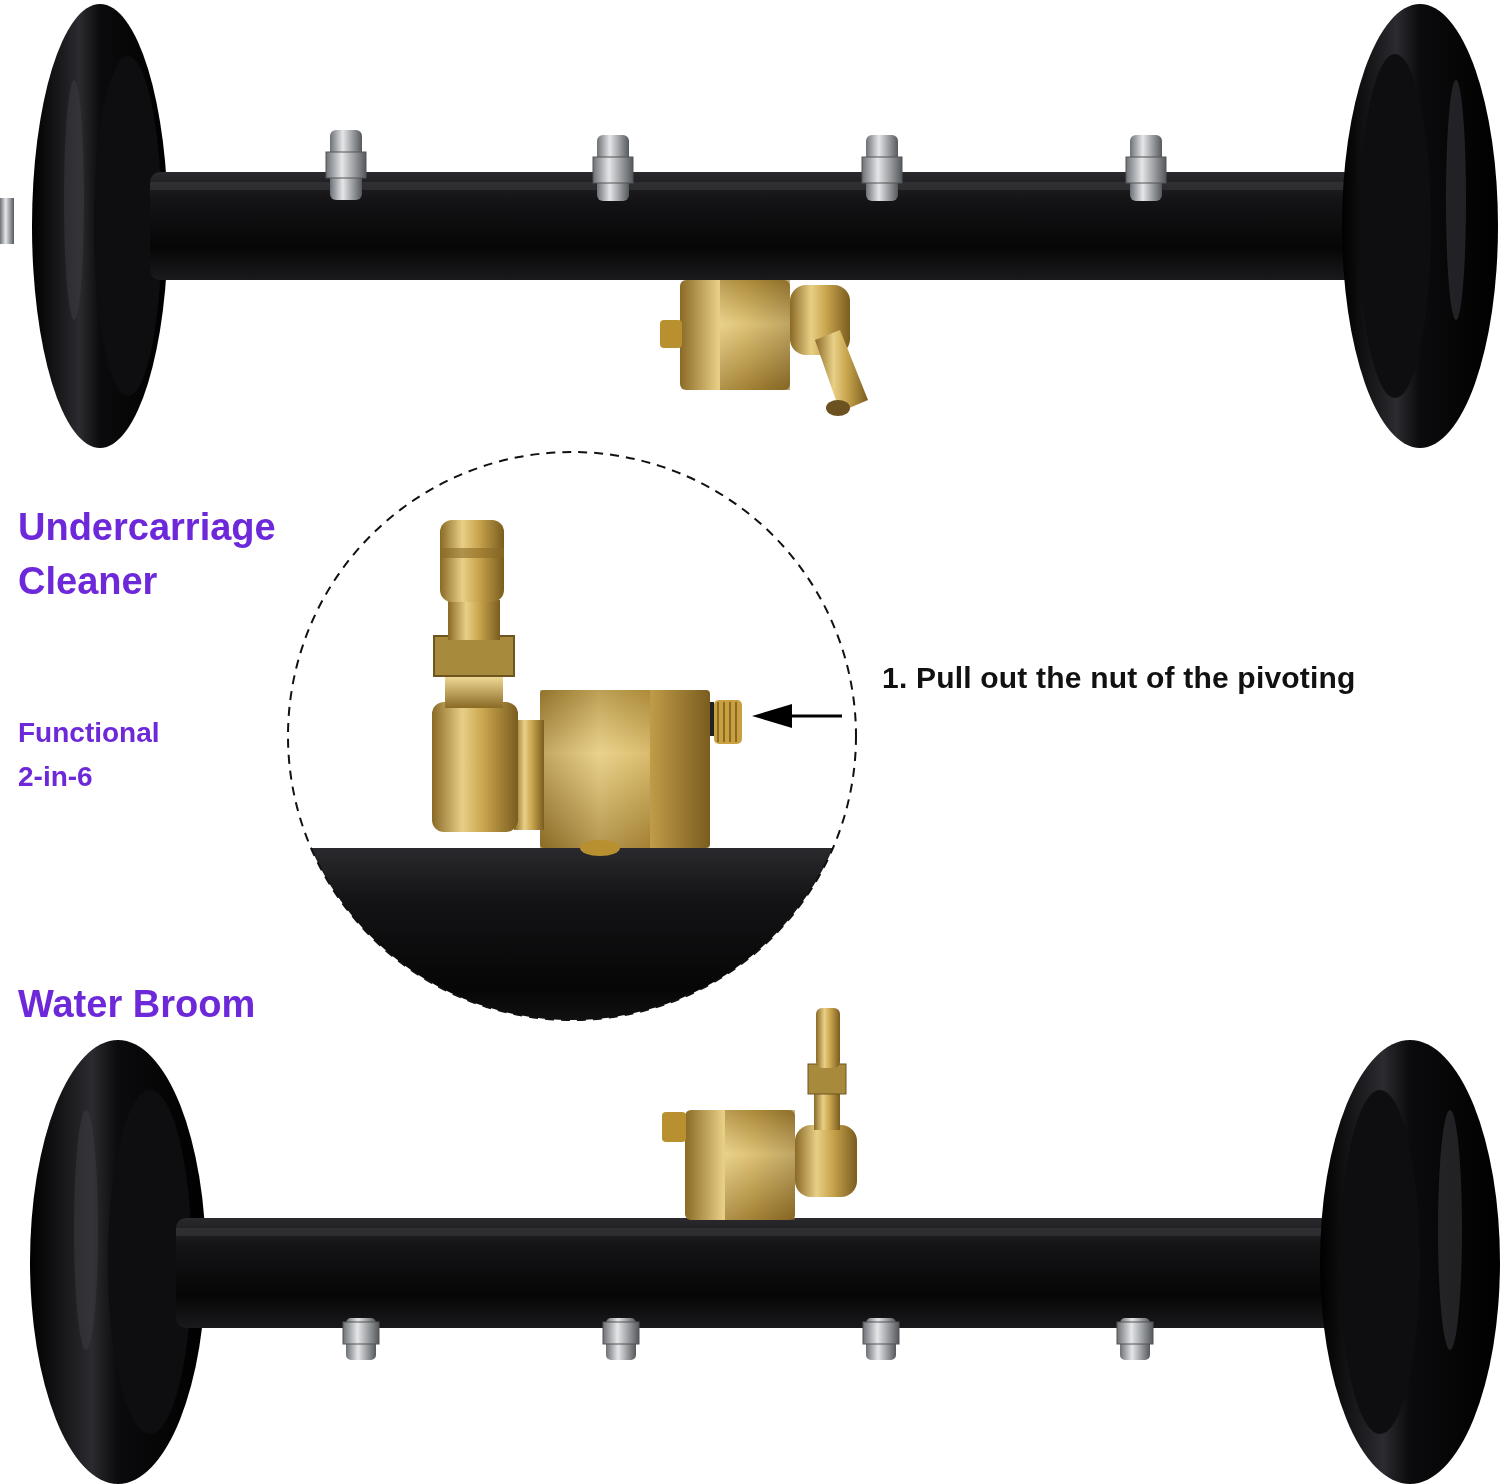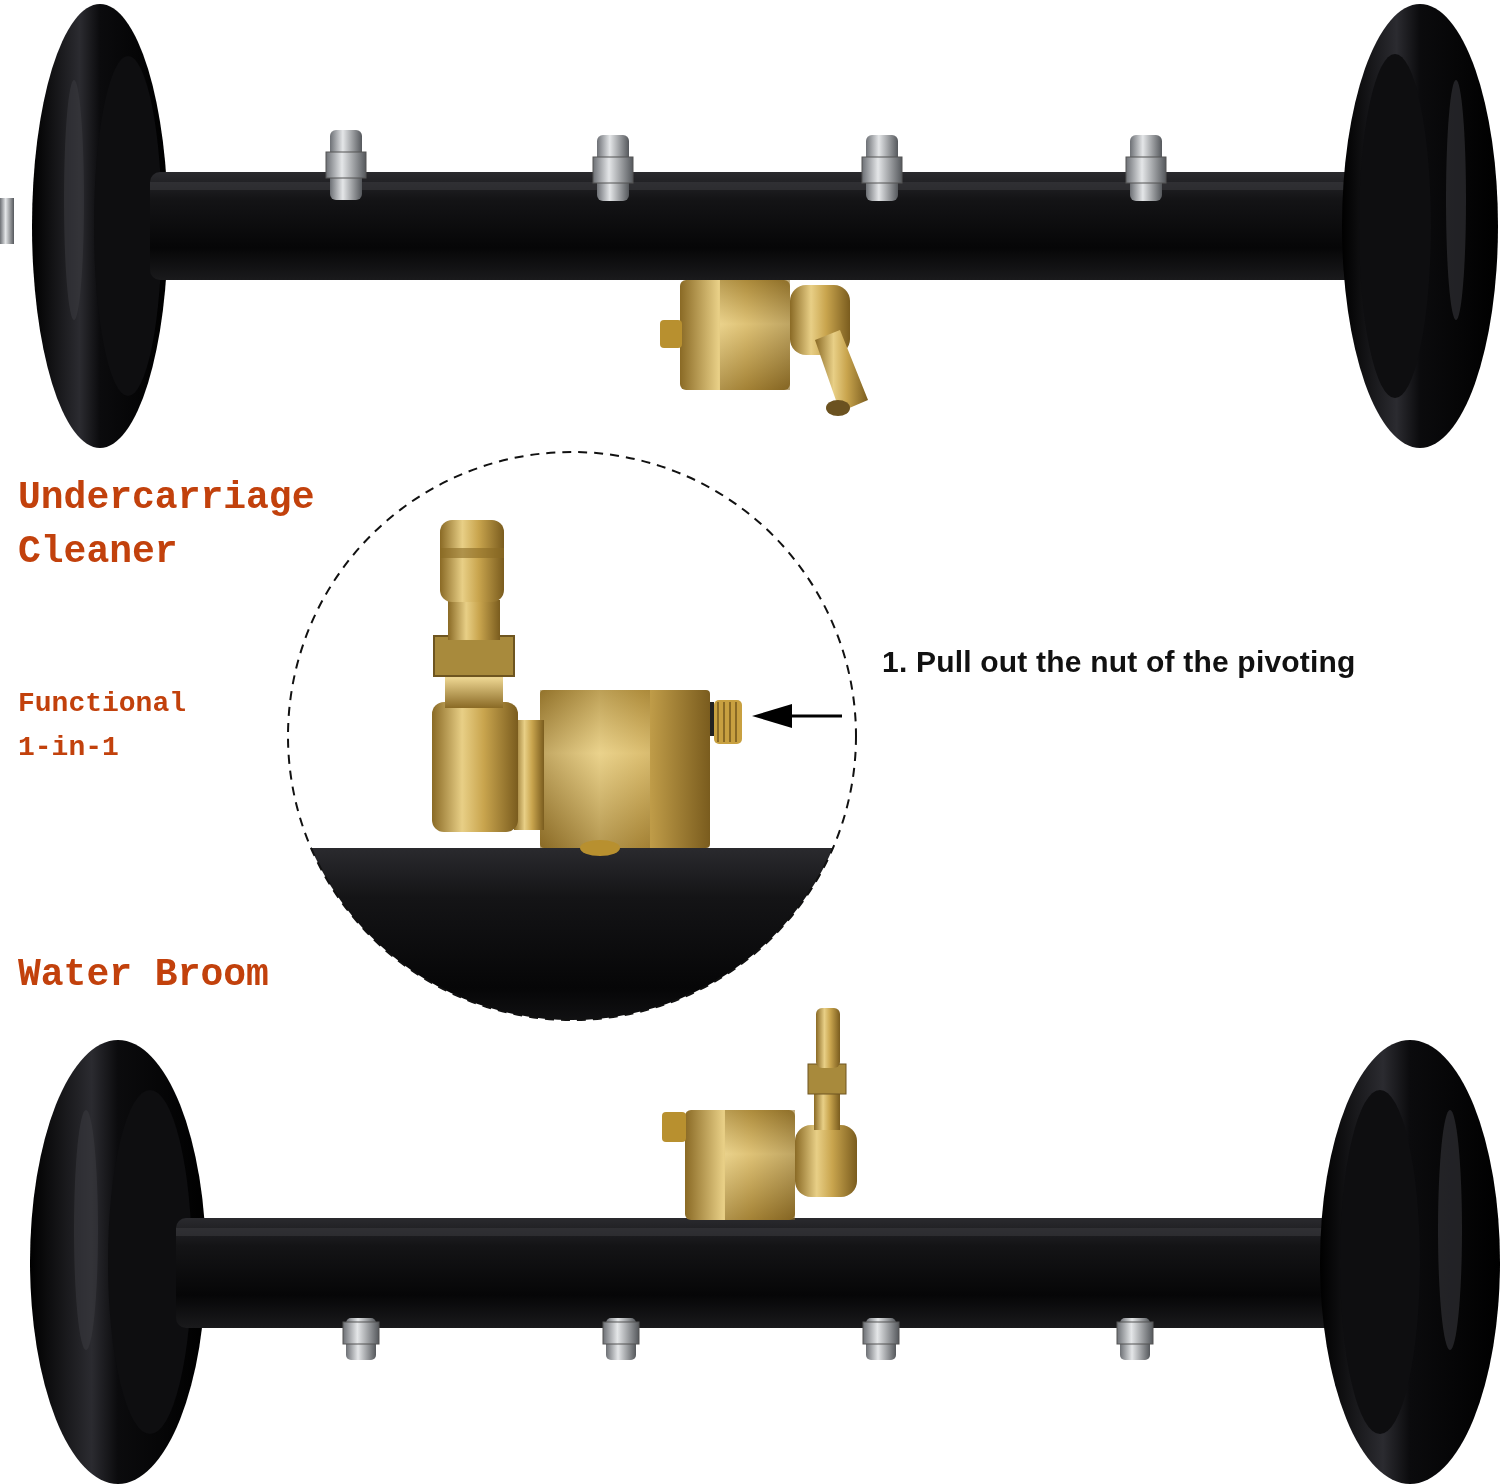--- a/index.html
+++ b/index.html
@@ -1,18 +1,18 @@
 <!DOCTYPE html>
 <html><head>
   <meta charset="utf-8">
   <style>
     html, body { margin: 0; padding: 0; background: #ffffff; }
     body { width: 1500px; height: 1484px; position: relative; overflow: hidden; font-family: "Liberation Sans", sans-serif; }
-    .label { position: absolute; font-family: Liberation Mono, monospace; font-weight: bold; color: #c2410c; line-height: 1.0; }
-    .steps { position: absolute; left: 882px; top: 634px; width: 618px; font-family: "Liberation Sans", sans-serif; font-weight: bold; font-size: 30px; line-height: 55px; color: #111111; letter-spacing: 0.2px; }
+    .label { position: absolute; font-family: Liberation Sans, sans-serif; font-weight: bold; color: #6d28d9; line-height: 1.0; margin-top: 29px; }
+    .steps { position: absolute; left: 882px; top: 650px; width: 618px; font-family: "Liberation Sans", sans-serif; font-weight: bold; font-size: 30px; line-height: 55px; color: #111111; letter-spacing: 0.2px; }
     .steps div { white-space: nowrap; }
     svg { position: absolute; left: 0; top: 0; }
   </style>
 </head>
 <body>
 
 <svg width="1500" height="1484" viewBox="0 0 1500 1484">
   <defs>
     <linearGradient id="barGrad" x1="0" y1="0" x2="0" y2="1">
       <stop offset="0" stop-color="#2a2a2e"></stop>
@@ -168,20 +168,20 @@
   </g>
 </svg>
 
 <div class="label" style="left:18px; top:479px; font-size:38px;">
   <div>Undercarriage</div>
   <div style="margin-top:16px;">Cleaner</div>
 </div>
 
 <div class="label" style="left:18px; top:690px; width:228px; font-size:28px; text-align:left;">
   <div>Functional</div>
-  <div style="margin-top:16px;">1-in-1</div>
+  <div style="margin-top:16px;">2-in-6</div>
 </div>
 
 <div class="label" style="left:18px; top:956px; font-size:38px;">Water Broom</div>
 
 <div class="steps">
   <div>1. Pull out the nut of the pivoting</div>
 </div>
 
 </body></html>

